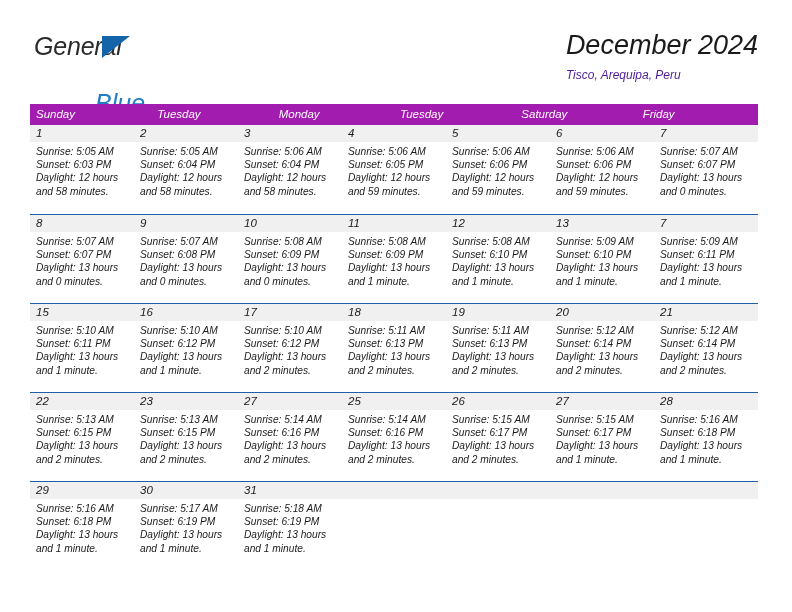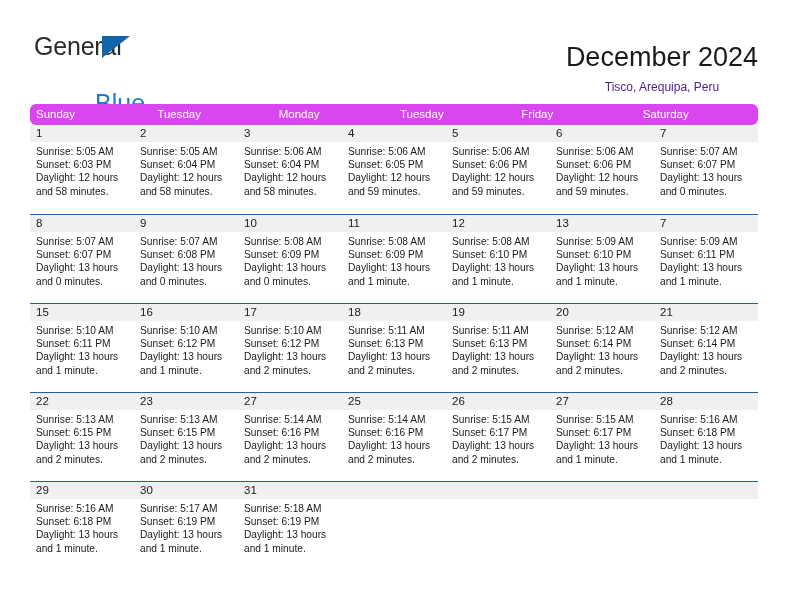--- a/index.html
+++ b/index.html
@@ -12,20 +12,21 @@
     height: 612px;
     font-family: "Liberation Sans", sans-serif;
     color: #000000;
     overflow: hidden;
   }
   .page {
     position: relative;
     width: 792px;
     height: 612px;
     box-sizing: border-box;
+    font-style: italic;
   }
 
   
   .header {
     position: absolute;
     left: 34px;
     top: 28px;
     right: 34px;
     height: 68px;
   }
@@ -59,22 +60,22 @@
     left: 61px;
     top: 21px;
     font-size: 25px;
     color: #1f7ec4;
     font-family: "Liberation Sans", sans-serif;
     margin-top: 36px;
   }
   .title-block {
     position: absolute;
     right: 0;
-    top: 12px;
-    text-align: center;
+    top: 0;
+    text-align: left;
     margin-left: 12px;
   }
   .cal-title {
     font-size: 27px;
     color: #1a1a1a;
     line-height: 34px;
     white-space: nowrap;
   }
   .cal-subtitle {
     font-size: 12px;
@@ -86,22 +87,21 @@
 
   
   .calendar {
     position: absolute;
     left: 30px;
     top: 104px;
     width: 728px;
   }
   .weekday-row {
     display: flex;
-    background: #d946ef;
-    border-radius: 6px;
+    background: #a21caf;
   }
   .weekday {
     flex: 1 1 0;
     box-sizing: border-box;
     padding: 3px 0 4px 6px;
     font-size: 11.5px;
     color: #ffffff;
     line-height: 14px;
     white-space: nowrap;
   }
@@ -155,22 +155,22 @@
 
   </div>
 
   <div class="calendar">
 
     <div class="weekday-row">
       <div class="weekday">Sunday</div>
       <div class="weekday">Tuesday</div>
       <div class="weekday">Monday</div>
       <div class="weekday">Tuesday</div>
+      <div class="weekday">Saturday</div>
       <div class="weekday">Friday</div>
-      <div class="weekday">Saturday</div>
     </div>
 
     <div class="week-row first">
       <div class="day-cell">
         <div class="day-num-band">1</div>
         <div class="day-body">
           <div>Sunrise: 5:05 AM</div>
           <div>Sunset: 6:03 PM</div>
           <div>Daylight: 12 hours</div>
           <div>and 58 minutes.</div>

